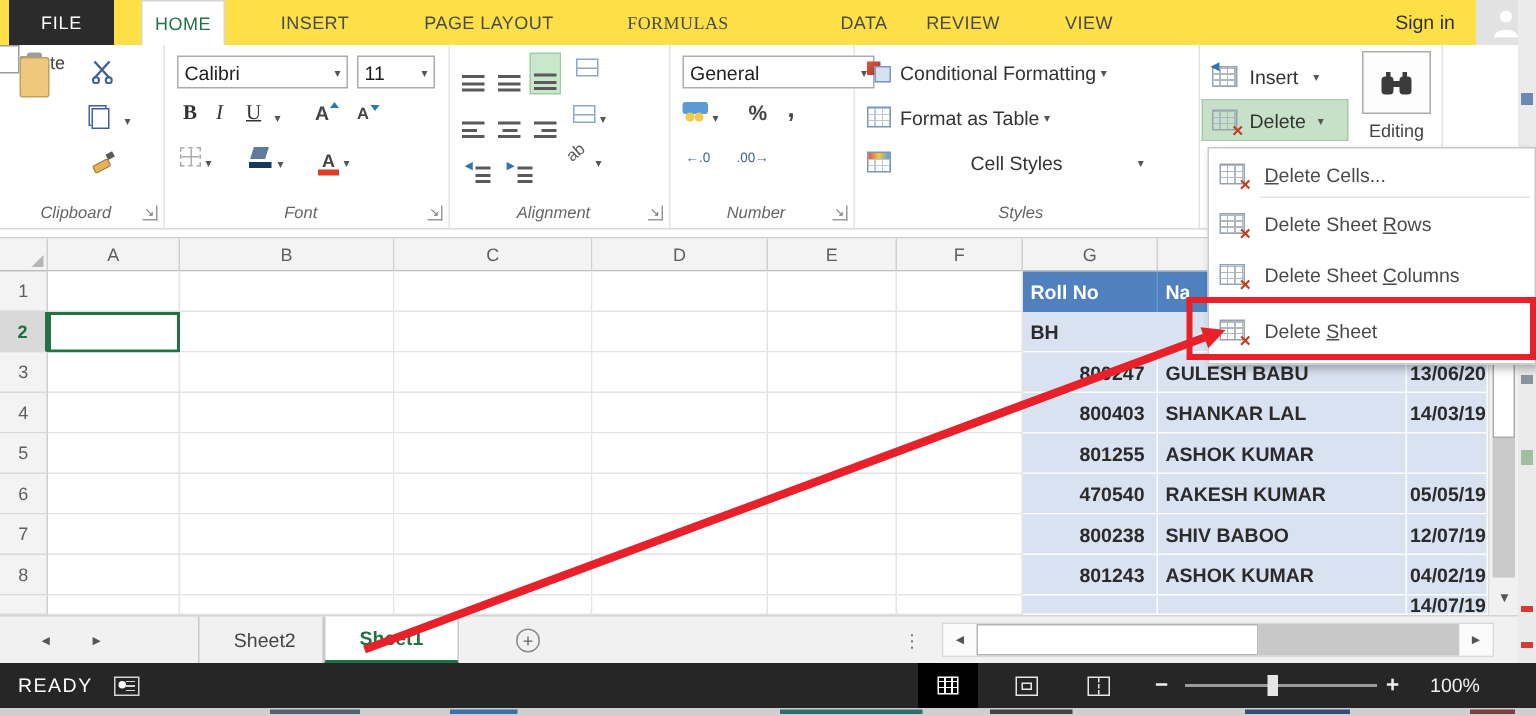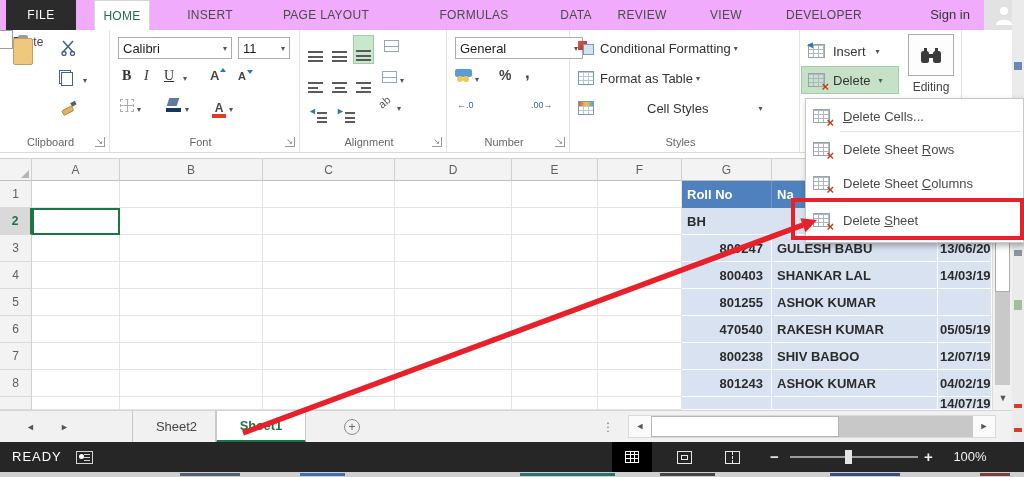--- a/index.html
+++ b/index.html
@@ -1,21 +1,21 @@
 <!DOCTYPE html>
 <html><head>
 <meta charset="utf-8">
 <style>
   * { margin:0; padding:0; box-sizing:border-box; }
   body { background:#888; font-family:"Liberation Sans", sans-serif; }
   .app { position:relative; width:1024px; height:477px; background:#fff; overflow:hidden;
          font-family:"Liberation Sans", sans-serif; color:#444; }
 
   
-  .tabbar { position:absolute; top:0; left:0; right:0; height:30px; background:#f0abfc; }
+  .tabbar { position:absolute; top:0; left:0; right:0; height:30px; background:#fde047; }
   .file-tab { position:absolute; left:6px; top:0; width:70px; height:30px; background:#2B2B2B;
               color:#fff; font-size:12px; text-align:center; line-height:30px; letter-spacing:.5px; }
   .rtab { position:absolute; top:0; height:30px; line-height:30px; text-align:center;
           font-size:12px; color:#4A4A4A; letter-spacing:.3px; }
   .rtab.active { background:#fff; border:1px solid #D6D6D6; border-bottom:none; color:#217346; }
   .signin { position:absolute; top:0; left:920px; width:60px; height:30px; line-height:30px;
             text-align:center; font-size:13px; color:#333; }
   .avatarbox { position:absolute; top:0; left:984px; width:40px; height:30px; background:#E2E2E2;
                display:flex; align-items:center; justify-content:center; }
 
@@ -24,21 +24,21 @@
             border-bottom:1px solid #D9D9D9; }
   .rgroup { position:absolute; top:0; bottom:0; border-right:1px solid #E3E3E3; }
   .g-clip   { left:0;     width:110px; }
   .g-font   { left:110px; width:190px; }
   .g-align  { left:300px; width:147px; }
   .g-num    { left:447px; width:123px; }
   .g-styles { left:570px; width:230px; }
   .g-cells  { left:800px; width:100px; }
   .g-edit   { left:900px; width:62px; border-right:1px solid #E3E3E3; }
   .grp-label { position:absolute; bottom:4px; left:0; right:8px; text-align:center;
-               font-size:11px; color:#666; }
+               font-size:11px; color:#666;font-style:italic; }
   .launcher { position:absolute; bottom:5px; right:4px; width:10px; height:10px;
               border-right:1px solid #9A9A9A; border-bottom:1px solid #9A9A9A;
               font-size:8px; line-height:9px; color:#777; text-align:center; }
   .car { font-size:8px; color:#555; margin-left:3px; }
   .abs { position:absolute; }
   .combo { position:absolute; height:22px; background:#fff; border:1px solid #ABABAB;
            font-size:13px; color:#1E1E1E; display:flex; align-items:center; padding:0 4px; }
   .combo .car { margin-left:auto; }
 
   
@@ -196,25 +196,24 @@
 </head>
 <body>
 
 <div class="app">
 
   <div class="tabbar">
     <div class="file-tab">FILE</div>
     <div class="rtab active" style="left:94px;width:56px;">HOME</div>
     <div class="rtab" style="left:178px;width:64px;">INSERT</div>
     <div class="rtab" style="left:266px;width:120px;">PAGE LAYOUT</div>
-    <div class="rtab" style="left:424px;width:100px;">FORMULAS</div>
+    <div class="rtab" style="left:402px;width:100px;font-family:Liberation Serif, serif;">FORMULAS</div>
     <div class="rtab" style="left:546px;width:60px;">DATA</div>
     <div class="rtab" style="left:606px;width:72px;">REVIEW</div>
     <div class="rtab" style="left:700px;width:52px;">VIEW</div>
-    <div class="rtab" style="left:774px;width:100px;">DEVELOPER</div>
     <div class="signin">Sign in</div>
     <div class="avatarbox">
       <svg width="18" height="20" viewBox="0 0 18 20">
         <circle cx="9" cy="6" r="4" fill="#fff"></circle>
           <path d="M1 20 C1 13 17 13 17 20 Z" fill="#fff"></path>
       </svg>
     </div>
   </div>
 
   <div class="ribbon">
@@ -317,21 +316,21 @@
 
     <div class="rgroup g-num">
       <div class="combo" style="left:8px;top:7px;width:128px;">
         <span>General</span>
         <span class="car">▾</span>
       </div>
       <span class="abs" style="left:8px;top:38px;"><span class="acct-ic"></span><span class="car">▾</span></span>
       <span class="abs pct" style="left:52px;top:37px;">%</span>
       <span class="abs comma" style="left:78px;top:33px;">,</span>
       <span class="abs decico" style="left:10px;top:70px;">←.0</span>
-      <span class="abs decico" style="left:44px;top:70px;margin-left:40px;">.00→</span>
+      <span class="abs decico" style="left:44px;top:70px;">.00→</span>
       <div class="grp-label">Number</div>
       <span class="launcher">↘</span>
     </div>
 
     <div class="rgroup g-styles">
       <div class="srow" style="top:7px;">
         <span class="cf-ic"></span>
         <span>Conditional Formatting</span>
         <span class="car">▾</span>
       </div>

